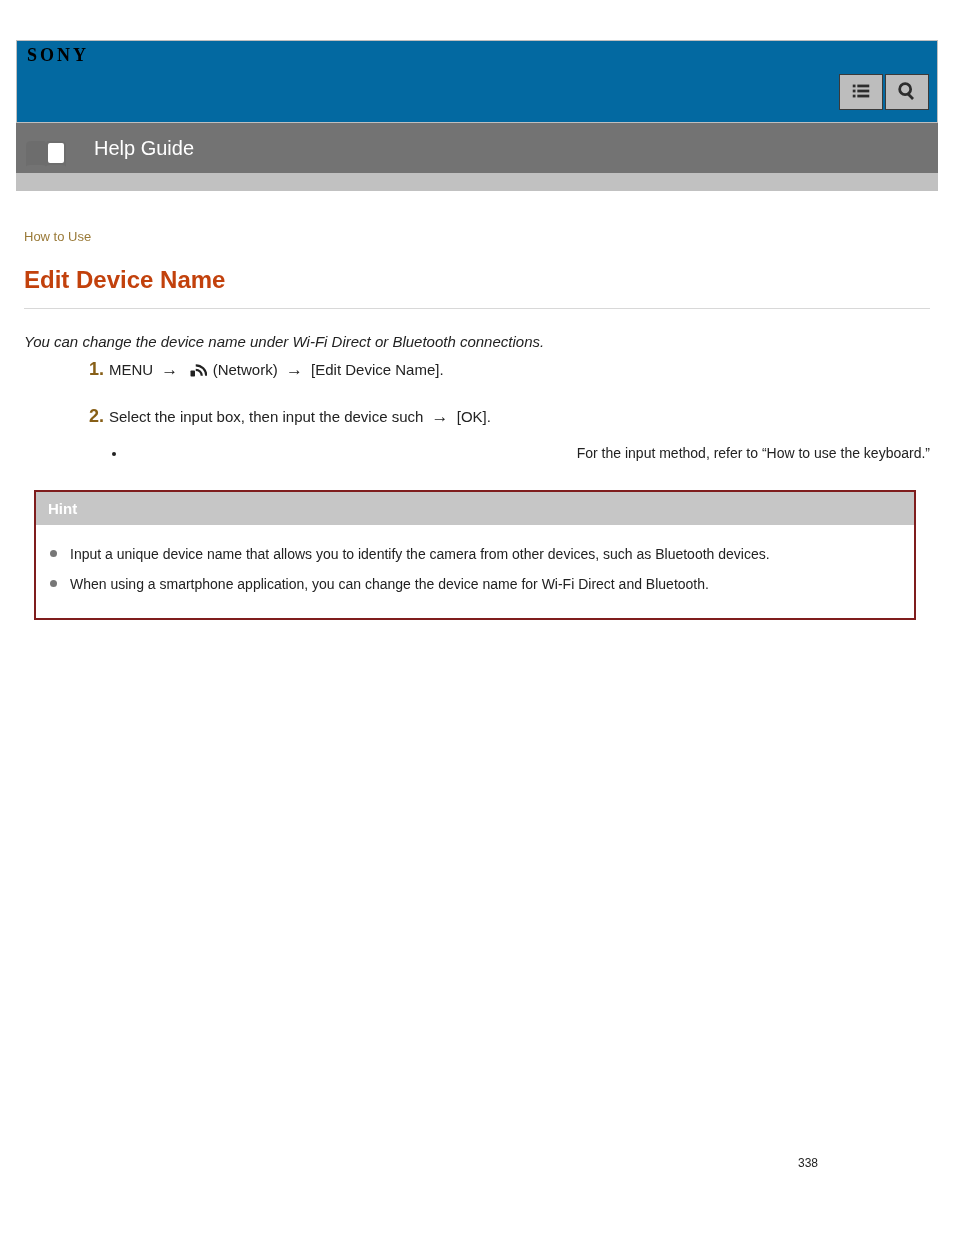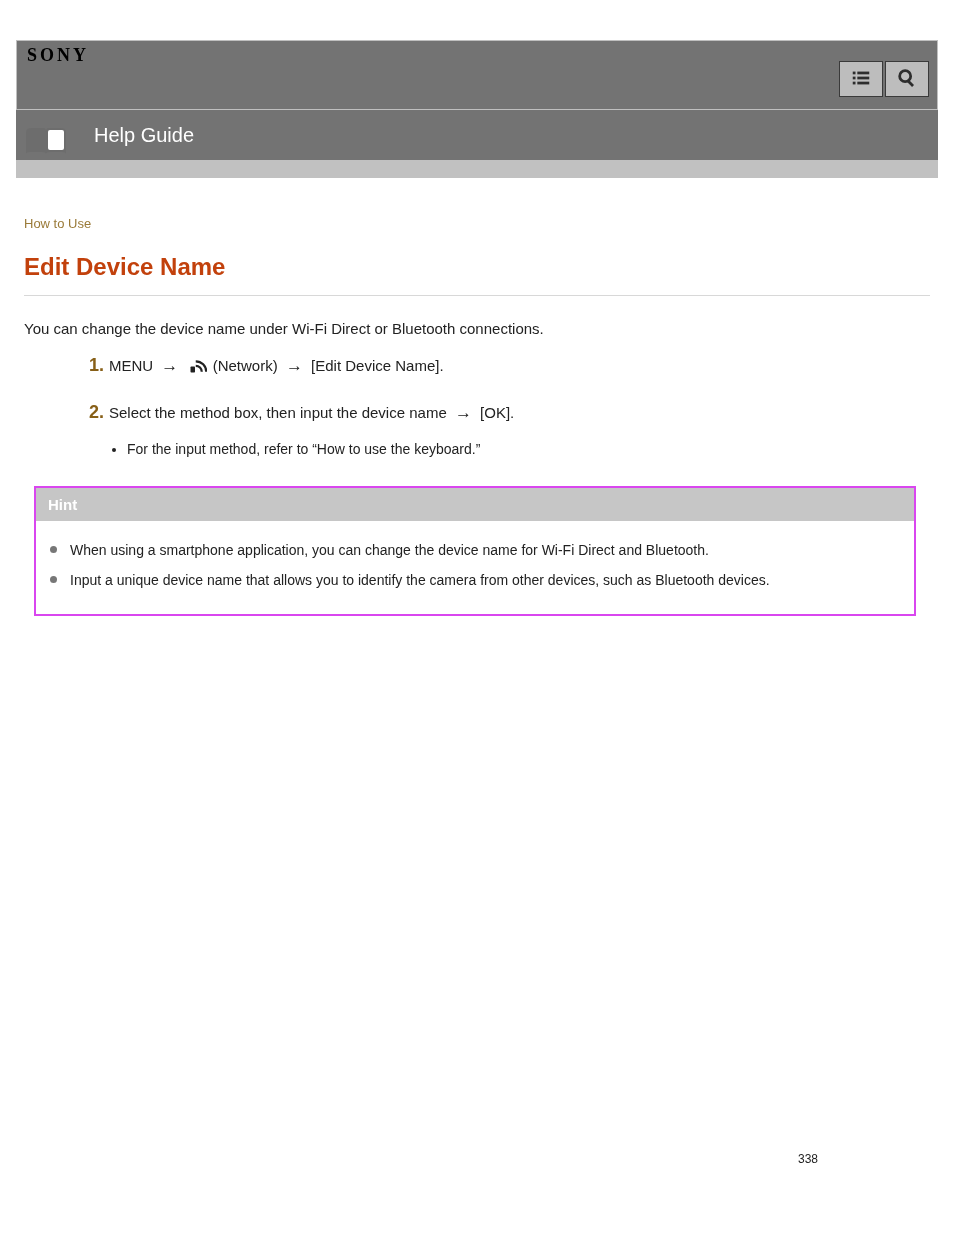--- a/index.html
+++ b/index.html
@@ -10,24 +10,24 @@
     font-size: 15px;
     color: #222;
     background: #fff;
     width: 954px;
   }
   .page { padding: 0 0 40px 0; }
 
   
   .topband {
     margin: 40px 16px 0 16px;
-    background: #737373;
+    background: #0369a1;
     border: 1px solid #bfbfbf;
     position: relative;
-    height: 70px;
+    height: 83px;
   }
   .brand {
     position: absolute;
     top: 4px;
     left: 10px;
     font-family: "Times New Roman", serif;
     font-weight: bold;
     letter-spacing: 3px;
     font-size: 18px;
     color: #000;
@@ -93,22 +93,23 @@
     font-size: 24px;
     margin: 0 0 14px 0;
     font-weight: bold;
   }
   hr.sep {
     border: none;
     border-top: 1px solid #d8d8d8;
     margin: 12px 0 24px 0;
   }
   .lead {
-    margin: 0 0 12px 0;
+    margin: 0 0 3px 0;
     color: #222;
+    font-style: italic;
   }
 
   ol.steps {
     margin: 0 0 24px 0;
     padding-left: 44px;
   }
   ol.steps > li {
     margin-bottom: 14px;
     line-height: 1.8;
     margin-left: 41px;
@@ -123,27 +124,28 @@
     display: inline-block;
     vertical-align: -3px;
     margin: 0 2px;
   }
   .net-icon svg { width: 18px; height: 18px; }
 
   ul.sub {
     list-style: disc;
     margin: 8px 0 0 0;
     padding-left: 18px;
+    text-align: right;
   }
   ul.sub li { font-size: 14px; }
 
   
   .hintbox {
     margin: 18px 14px 0 10px;
-    border: 2px solid #d946ef;
+    border: 2px solid #7f1d1d;
   }
   .hintbox .hint-head {
     background: #c6c6c6;
     color: #fff;
     font-weight: bold;
     padding: 8px 12px;
     font-size: 15px;
   }
   .hintbox ul {
     list-style: none;
@@ -240,34 +242,34 @@
             <rect x="2" y="14" width="6" height="8" rx="1" fill="#222"></rect>
             <path d="M9 13 A8 8 0 0 1 17 21" fill="none" stroke="#222" stroke-width="3"></path>
             <path d="M9 7 A14 14 0 0 1 23 21" fill="none" stroke="#222" stroke-width="3"></path>
           </svg>
         </span>
         <span>(Network)</span>
         <span class="arrow">→</span>
         <span>[Edit Device Name].</span>
       </li>
       <li>
-        <span>Select the method box, then input the device name </span>
+        <span>Select the input box, then input the device such </span>
         <span class="arrow">→</span>
         <span>[OK].</span>
         <ul class="sub">
           <li>For the input method, refer to “How to use the keyboard.”</li>
         </ul>
       </li>
     </ol>
 
     <div class="hintbox">
       <div class="hint-head">Hint</div>
       <ul>
+        <li>Input a unique device name that allows you to identify the camera from other devices, such as Bluetooth devices.</li>
         <li>When using a smartphone application, you can change the device name for Wi-Fi Direct and Bluetooth.</li>
-        <li>Input a unique device name that allows you to identify the camera from other devices, such as Bluetooth devices.</li>
       </ul>
     </div>
   </div>
 
   <div class="pn-wrap">
     <div class="page-number" style="bottom: 10px;">338</div>
   </div>
 
 </div>
 

